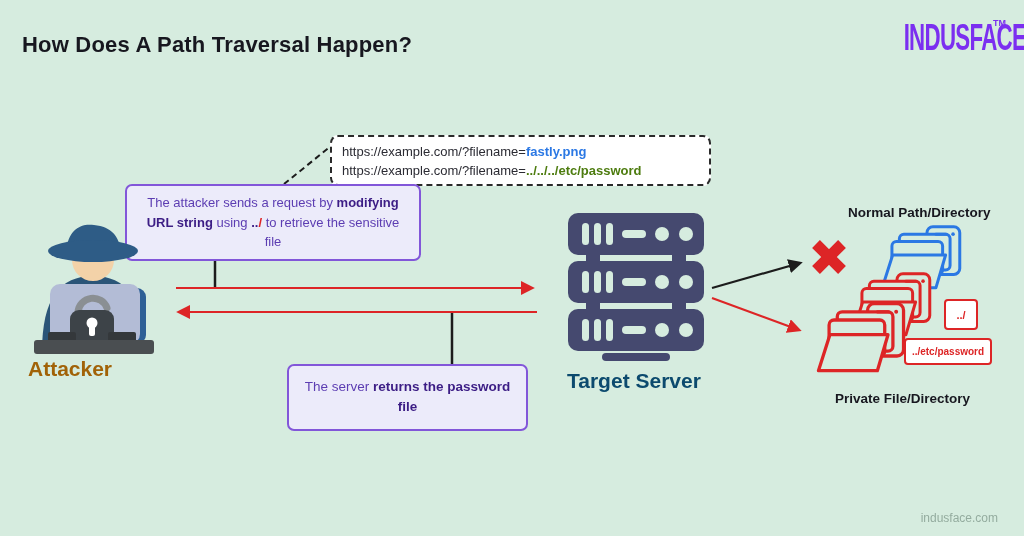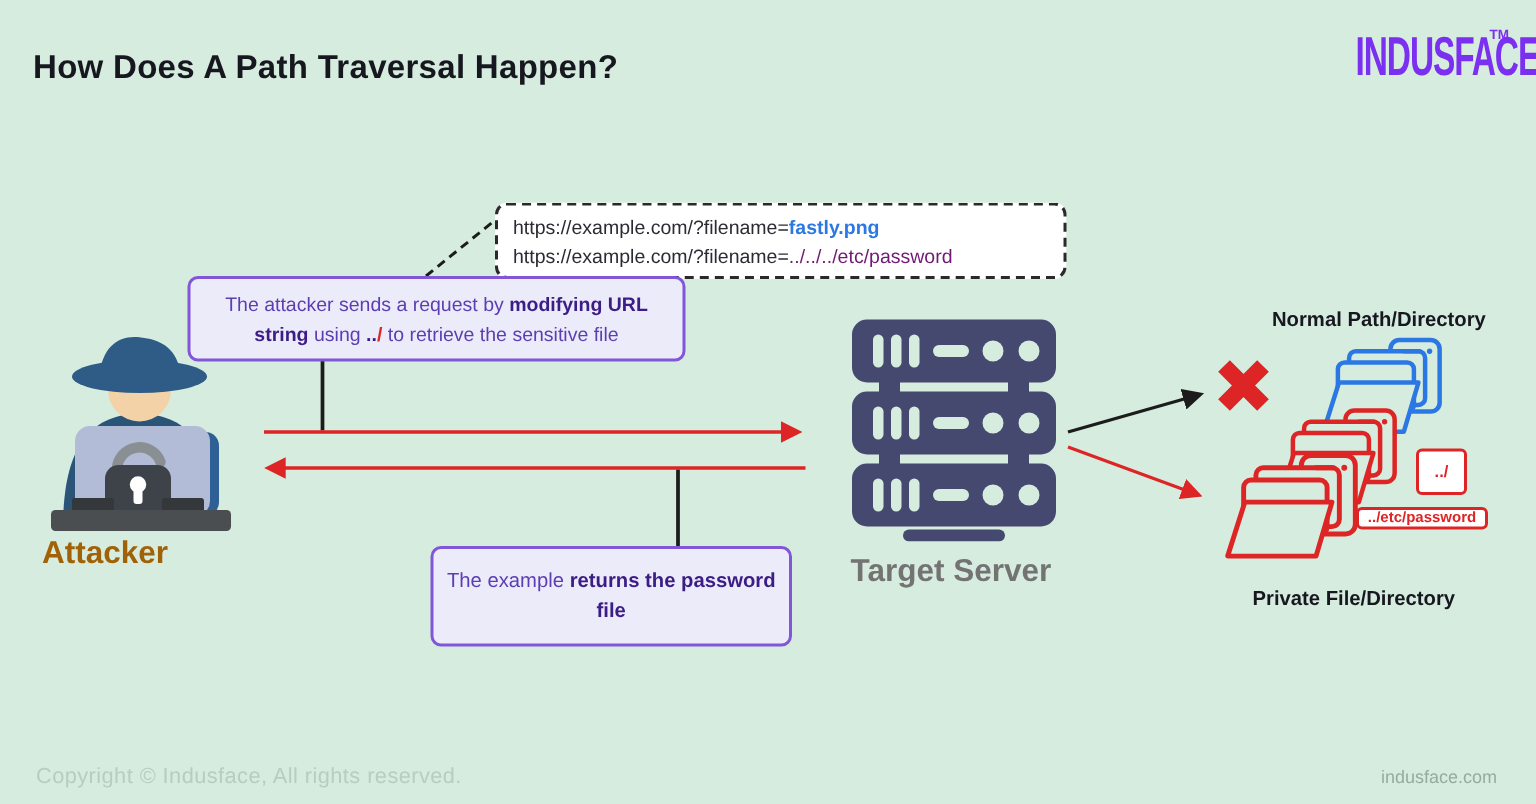--- a/index.html
+++ b/index.html
@@ -20,46 +20,46 @@
   .logo-tm { position:absolute; right:0px; top:-2px; font-size:9px; font-weight:700; color:#7b2ff0; }
 
   .overlay { position:absolute; left:0; top:0; pointer-events:none; }
 
   .url-box {
     position:absolute; left:330px; top:119px; width:381px; height:51px;
     background:#ffffff; border:2px dashed #2a2a2a; border-radius:8px;
     padding:6px 10px; font-size:13px; line-height:1.45; color:#2b2b33; white-space:nowrap;margin-top:16px;
   }
   .url-file-blue { color:#2b78e4; font-weight:700; }
-  .url-file-red  { color:#701a75; font-weight:400; }
+  .url-file-red  { color:#4d7c0f; font-weight:700; }
 
   .callout {
     position:absolute; background:#ecebfa; border:2px solid #8256d9; border-radius:7px;
     color:#5c3db2; font-size:13px; text-align:center; line-height:1.5;
   }
   .callout b { color:#3c1d85; }
   .callout .slash-red { color:#dd2526; font-weight:700; }
-  .callout-request { left:125px; top:184px; width:332px; padding:7px 14px; }
+  .callout-request { left:125px; top:184px; width:296px; padding:7px 14px; }
   .callout-response { left:287px; top:364px; width:241px; padding:11px 6px; font-size:13.5px; }
 
   .figure { position:absolute; }
   .actor-label { position:absolute; font-weight:800; font-size:21px; }
   .attacker-label { left:28px; top:357px; color:#a16207; }
-  .server-label { left:567px; top:369px; color:#737373; }
+  .server-label { left:567px; top:369px; color:#0c4a6e; }
 
   .side-label { position:absolute; font-weight:800; font-size:13.5px; color:#17171f; }
   .normal-label { left:848px; top:205px; }
   .private-label { left:835px; top:391px; }
 
   .red-box {
     position:absolute; background:#ffffff; border:2px solid #dd2526; border-radius:4px;
     color:#dd2526; font-weight:700; display:flex; align-items:center; justify-content:center;
   }
   .updir-box { left:944px; top:299px; width:34px; height:31px; font-size:11px; }
-  .path-box { left:904px; top:338px; width:88px; height:15px; font-size:10px; }
+  .path-box { left:904px; top:338px; width:88px; height:27px; font-size:10px; }
 
   .footer-left {
     position:absolute; left:24px; top:510px; font-size:14.5px; color:#b7cdc0; letter-spacing:0.3px;
   }
   .footer-right {
     position:absolute; right:26px; top:511px; font-size:12px; color:#94ac9f;
   }
 </style>
 </head>
 <body>
@@ -97,21 +97,21 @@
   <div class="url-box">
     <div><span>https://example.com/?filename=</span><span class="url-file-blue">fastly.png</span></div>
     <div><span>https://example.com/?filename=</span><span class="url-file-red">../../../etc/password</span></div>
   </div>
 
   <div class="callout callout-request">
     <span>The attacker sends a request by </span><b>modifying URL string</b><span> using </span><b>..</b><span class="slash-red">/</span><span> to retrieve the sensitive file</span>
   </div>
 
   <div class="callout callout-response">
-    <span>The example </span><b>returns the password file</b>
+    <span>The server </span><b>returns the password file</b>
   </div>
 
   <svg class="figure" style="left:16px; top:220px;" width="154" height="134" viewBox="0 0 154 134">
     <path d="M26,132 C26,78 44,56 77,56 C110,56 128,78 128,132 Z" fill="#2b5578"></path>
     <circle cx="77" cy="40" r="21" fill="#f3d2a8"></circle>
     <path d="M50,32 C52,10 64,3 78,5 C96,7 103,16 105,32 Z" fill="#2e5c86"></path>
     <ellipse cx="77" cy="31" rx="45" ry="11" fill="#2e5c86"></ellipse>
     <rect x="112" y="68" width="18" height="56" rx="9" fill="#2e6096"></rect>
     <rect x="34" y="64" width="90" height="60" rx="10" fill="#b3bcd6"></rect>
     <path d="M62,92 a15,15 0 0 1 29,-4" stroke="#8a8f93" stroke-width="7" fill="none" stroke-linecap="round"></path>
@@ -194,16 +194,15 @@
     </g>
     <line x1="75" y1="12" x2="89" y2="12" stroke="#dd2526" stroke-width="4" stroke-linecap="round"></line>
     <circle cx="98" cy="12" r="2.4" fill="#dd2526"></circle>
   </svg>
 
   <div class="red-box updir-box">../</div>
   <div class="red-box path-box">../etc/password</div>
 
   <div class="side-label private-label">Private  File/Directory</div>
 
-  <div class="footer-left">Copyright © Indusface, All rights reserved.</div>
   <div class="footer-right">indusface.com</div>
 
 </div>
 
 </body></html>

